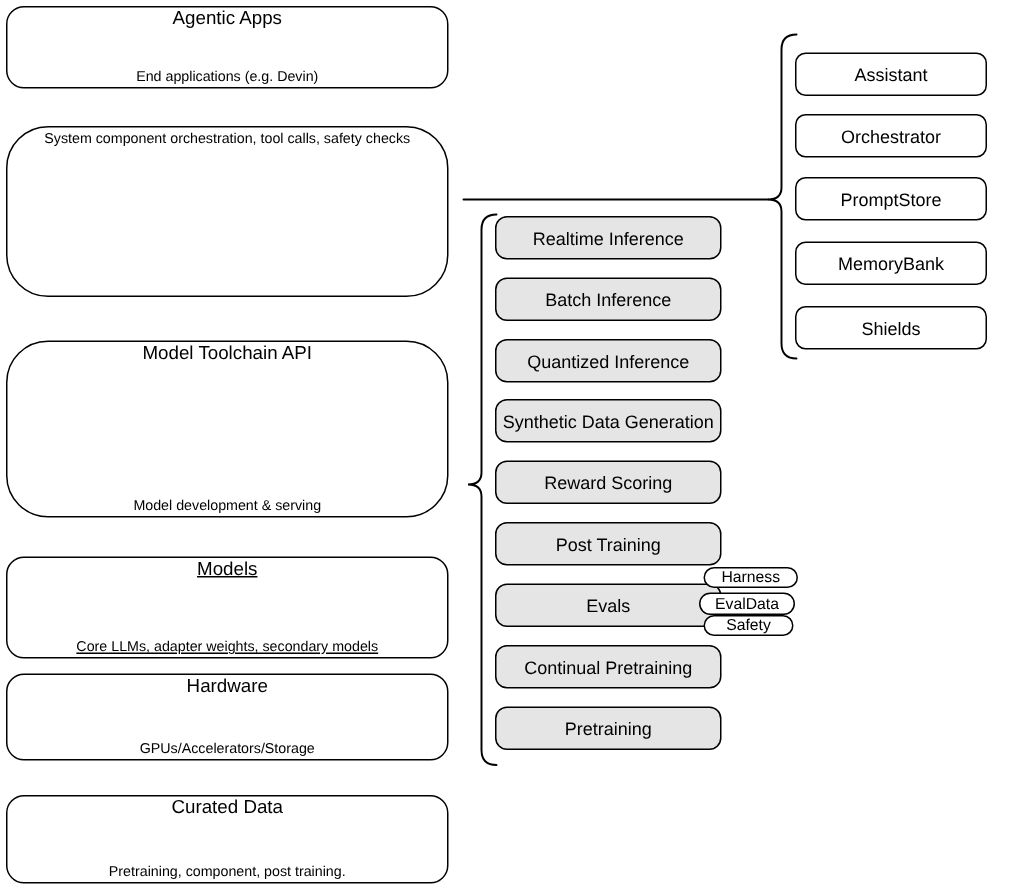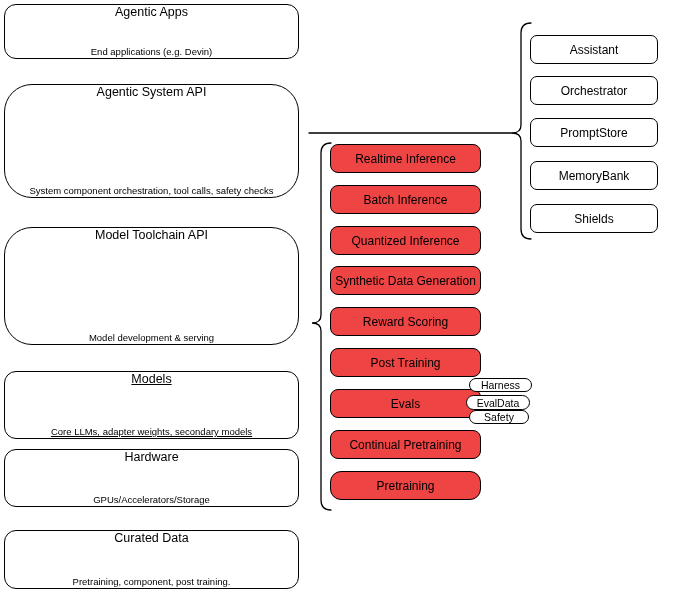--- a/index.html
+++ b/index.html
@@ -16,21 +16,21 @@
     position:absolute; left:4px; width:295px;
     border:1.3px solid #000; background:#fff;
     box-sizing:border-box;
     display:flex; flex-direction:column; justify-content:space-between; align-items:center;
     text-align:center; z-index:2;
   }
   .ltitle { font-size:12.5px; line-height:15px; }
   .lsub   { font-size:9.5px; line-height:12px; margin-top:2px; }
   .mbox {
     position:absolute; left:330px; width:151px; height:29px;
-    border:1.3px solid #000; border-radius:8px; background:#ef4444;
+    border:1.3px solid #000; border-radius:8px; background:#e5e5e5;
     box-sizing:border-box;
     display:flex; align-items:center; justify-content:center;
     font-size:12px; z-index:2; text-align:center;
   }
   .rbox {
     position:absolute; left:530px; width:128px; height:29px;
     border:1.3px solid #000; border-radius:7px; background:#fff;
     box-sizing:border-box;
     display:flex; align-items:center; justify-content:center;
     font-size:12px; z-index:2; text-align:center;
@@ -53,21 +53,20 @@
     <path d="M 531 23 Q 521 23 521 33 L 521 125 Q 521 133 512 133 Q 521 133 521 141 L 521 229 Q 521 239 531 239"></path>
     <path d="M 331 143 Q 321 143 321 153 L 321 315 Q 321 323 312 323 Q 321 323 321 331 L 321 500 Q 321 510 331 510"></path>
   </svg>
 
   <div class="lbox" style="top:4px; height:55px; border-radius:12px;">
     <div class="ltitle">Agentic Apps</div>
     <div class="lsub">End applications (e.g. Devin)</div>
   </div>
 
   <div class="lbox" style="top:84px; height:114px; border-radius:28px;">
-    <div class="ltitle">Agentic System API</div>
     <div class="lsub">System component orchestration, tool calls, safety checks</div>
   </div>
 
   <div class="lbox" style="top:227px; height:118px; border-radius:28px;">
     <div class="ltitle">Model Toolchain API</div>
     <div class="lsub">Model development &amp; serving</div>
   </div>
 
   <div class="lbox" style="top:371px; height:68px; border-radius:12px;text-decoration:underline;">
     <div class="ltitle">Models</div>
@@ -85,21 +84,21 @@
   </div>
 
   <div class="mbox" style="top:144px;">Realtime Inference</div>
   <div class="mbox" style="top:185px;">Batch Inference</div>
   <div class="mbox" style="top:226px;">Quantized Inference</div>
   <div class="mbox" style="top:266px;">Synthetic Data Generation</div>
   <div class="mbox" style="top:307px;">Reward Scoring</div>
   <div class="mbox" style="top:348px;">Post Training</div>
   <div class="mbox" style="top:430px;">Continual Pretraining</div>
   <div class="mbox" style="top:389px;">Evals</div>
-  <div class="mbox" style="top:471px;border-radius:11px;">Pretraining</div>
+  <div class="mbox" style="top:471px;">Pretraining</div>
 
   <div class="tag" style="left:469px; top:378px; width:63px; height:14px;">Harness</div>
   <div class="tag" style="left:466px; top:395px; width:64px; height:15px;">EvalData</div>
   <div class="tag" style="left:469px; top:410px; width:60px; height:14px;">Safety</div>
 
   <div class="rbox" style="top:35px;">Assistant</div>
   <div class="rbox" style="top:76px;">Orchestrator</div>
   <div class="rbox" style="top:118px;">PromptStore</div>
   <div class="rbox" style="top:161px;">MemoryBank</div>
   <div class="rbox" style="top:204px;">Shields</div>

